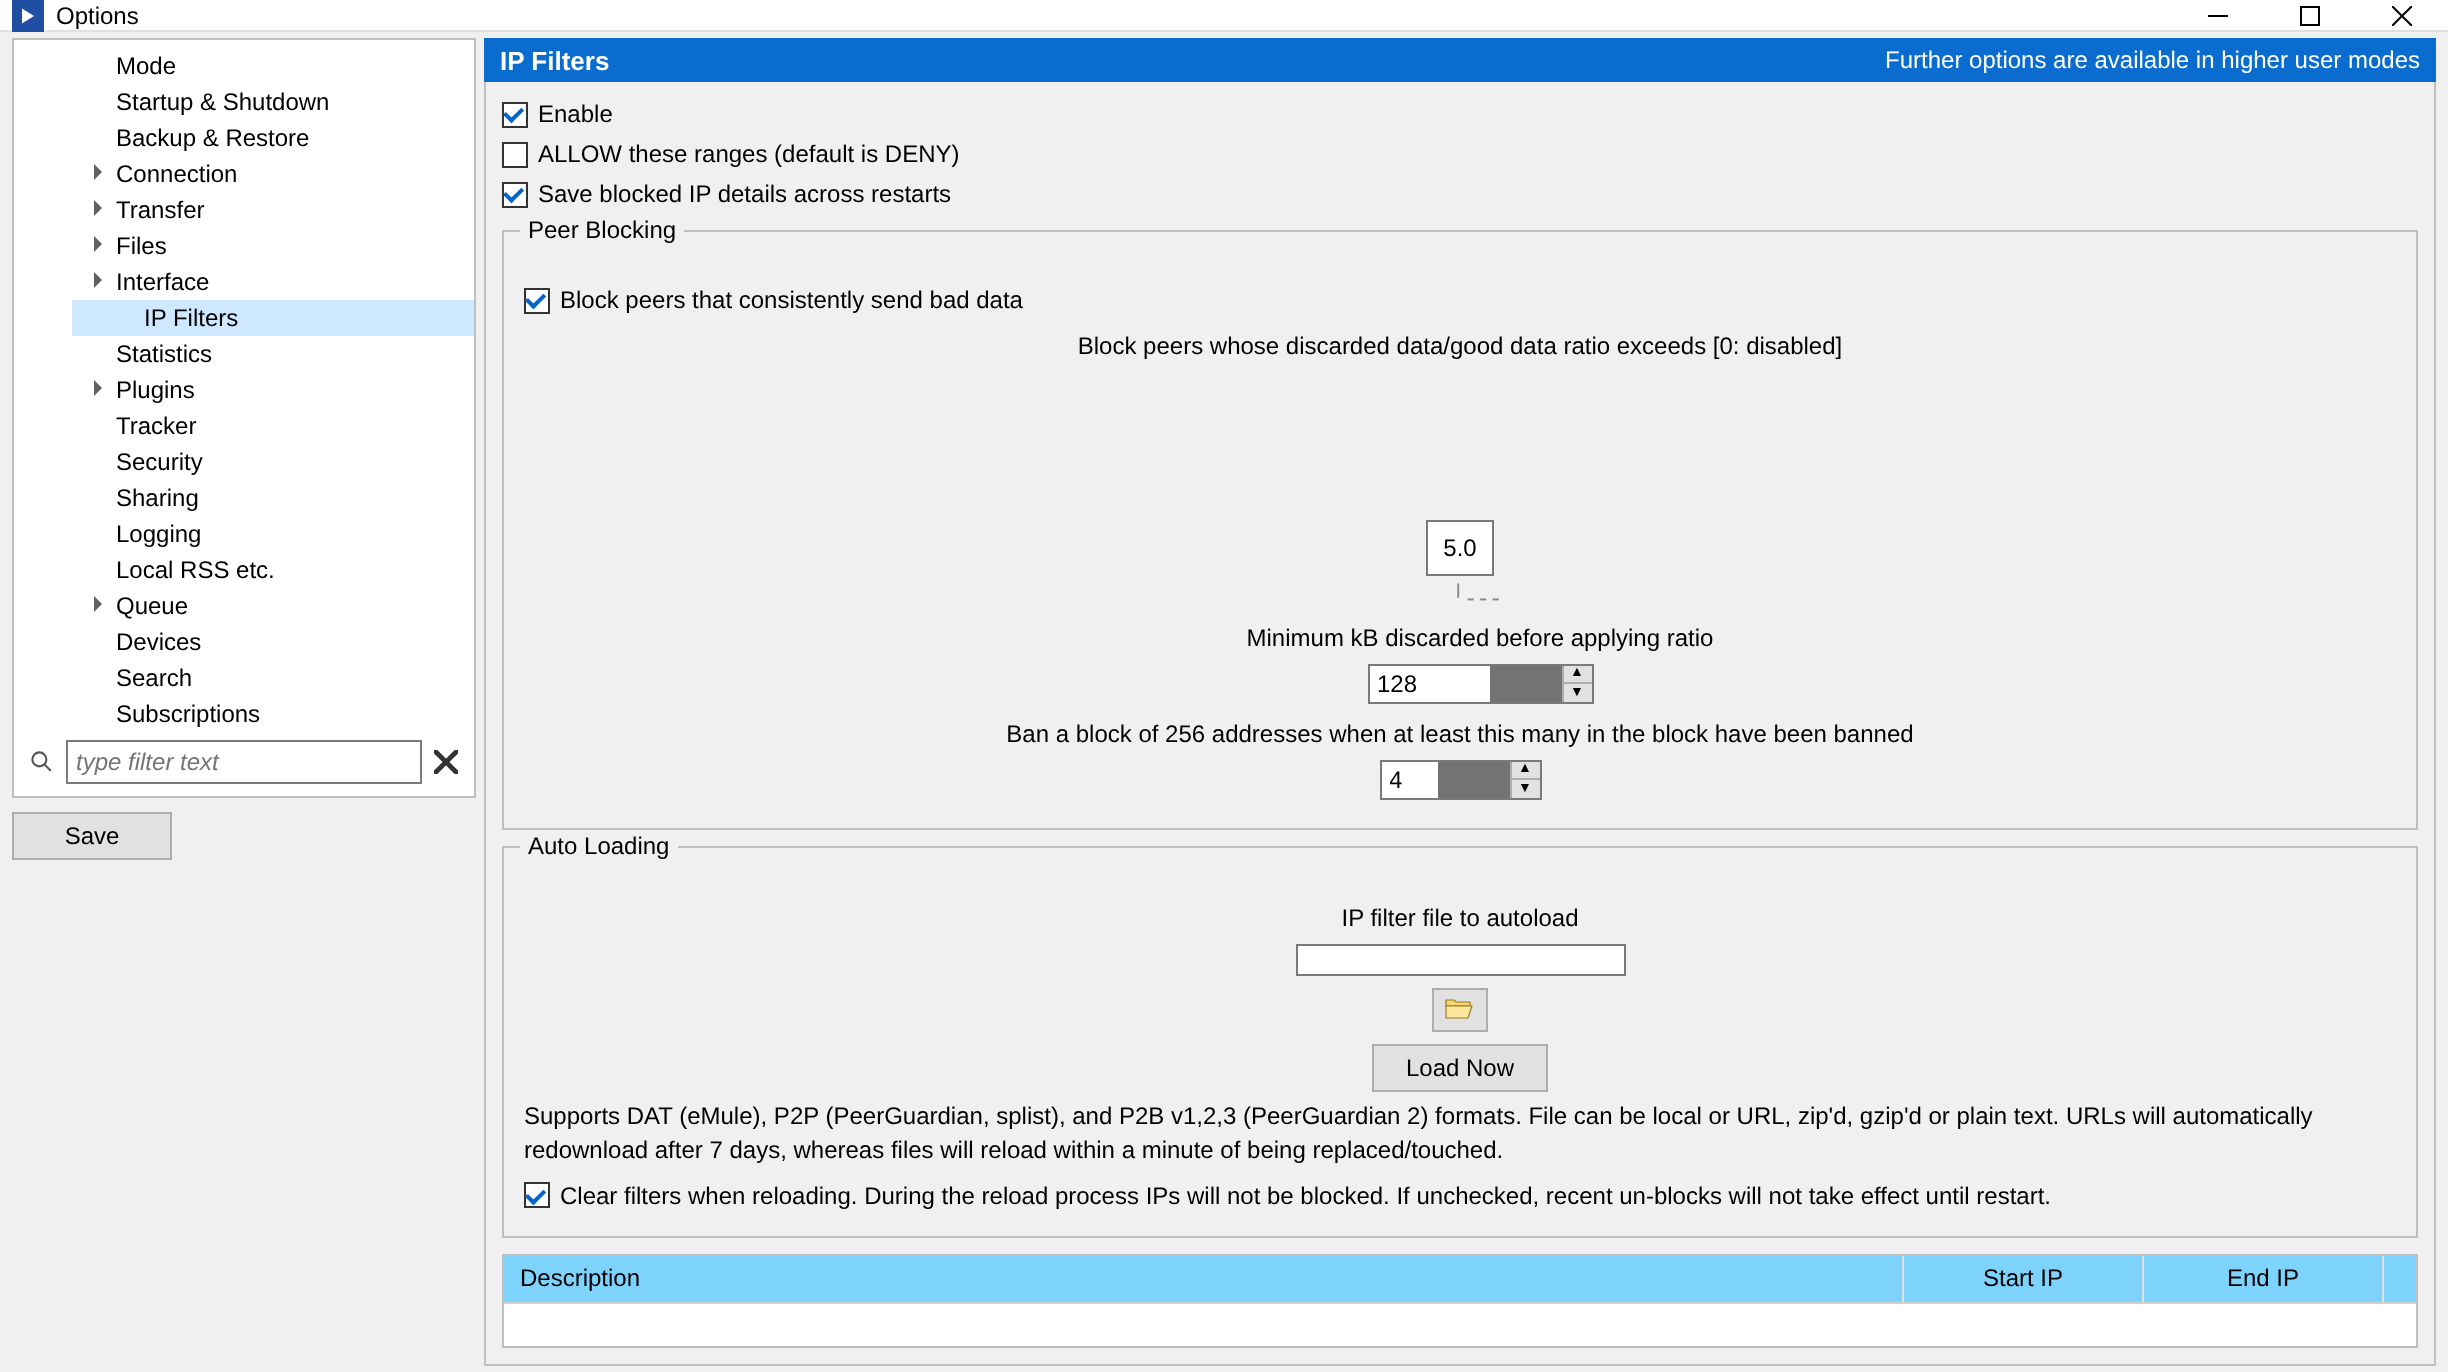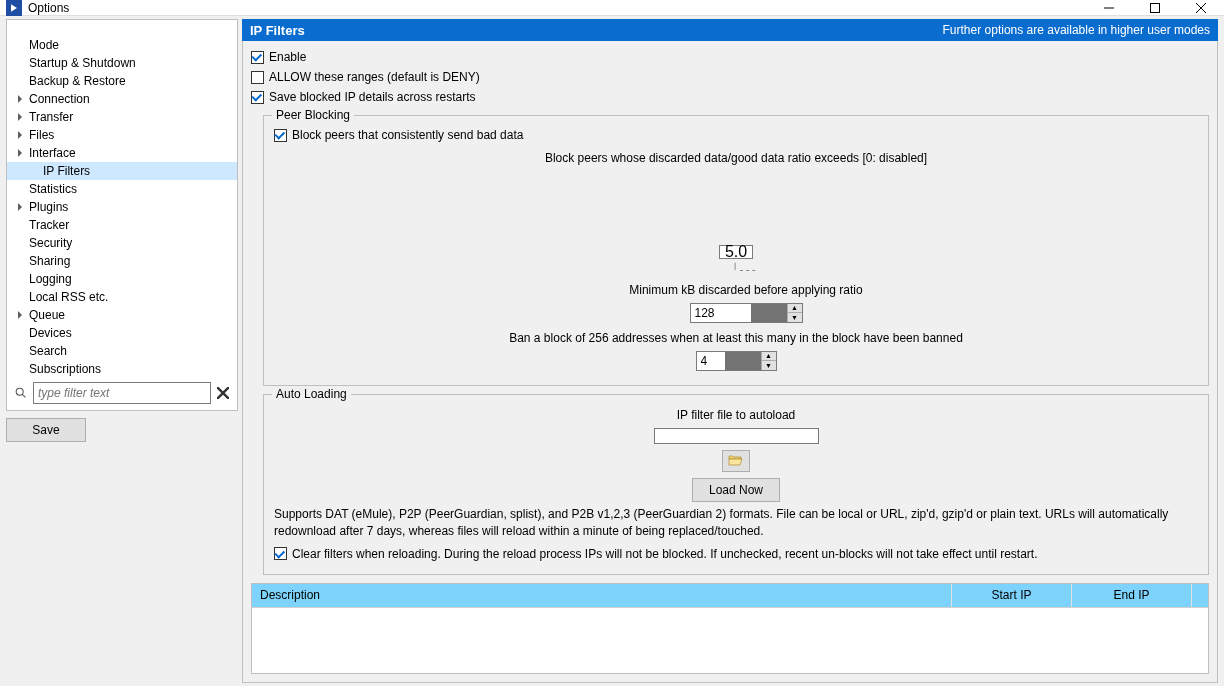--- a/index.html
+++ b/index.html
@@ -38,21 +38,21 @@
   .main { flex:1; display:flex; overflow:hidden; }
   .sidebar {
     width: 232px;
     background:#fff;
     border:1px solid #bfbfbf;
     margin: 3px 2px 3px 6px;
     display:flex;
     flex-direction:column;
     position:relative;
   }
-  .tree { flex:1; overflow:auto; padding-top:16px; }
+  .tree { flex:1; overflow:auto; padding-top:4px;margin-left:29px; }
   .tree-row {
     display:flex; align-items:center;
     height:18px; padding-left:6px;
     cursor:pointer;
   }
   .tree-row.selected { background:#cde8ff; }
   .twisty { width:14px; text-align:center; color:#606060; font-size:10px; }
   .twisty.empty { visibility:hidden; }
   .tree-label {}
   .tree-row .twisty { margin-right:2px; }
@@ -102,34 +102,34 @@
   }
   .section-top { padding:6px 8px 0 8px; }
   .chk-line { display:flex; align-items:center; height:20px; }
   .chk { width:13px; height:13px; border:1px solid #333; background:#fff; display:inline-flex; align-items:center; justify-content:center; margin-right:5px; cursor:pointer; }
   .chk.checked::after {
     content:""; display:block; width:7px; height:4px; border-left:2px solid #0066cc; border-bottom:2px solid #0066cc; transform:rotate(-45deg) translate(0px,-1px);
   }
   .chk-label { }
 
   .group {
-    margin:8px 8px 0 20px;
+    margin:8px 8px 0 8px;
     border:1px solid #bfbfbf;
     position:relative;
-    padding:9px 10px 10px 10px;
+    padding:24px 10px 10px 10px;
   }
   .group-title {
     position:absolute; top:-8px; left:8px;
     background:#f0f0f0; padding:0 4px; font-size:12px;
   }
   .row { display:flex; align-items:center; margin:4px 0; gap:6px;flex-direction:column; }
 
   .numbox {
-    width:34px; height:14px; border:1px solid #7a7a7a; background:#fff;
-    text-align:center; font-size:16px;
+    width:34px; height:28px; border:1px solid #7a7a7a; background:#fff;
+    text-align:center; font-size:12px;
     display:inline-flex; align-items:center; justify-content:center;
   }
   .spinbox {
     height:20px; border:1px solid #7a7a7a; background:#737373;
     display:flex; align-items:center;gap:36px;
   }
   .spinbox input {
     border:none; outline:none; width:60px; height:18px; padding:0 4px;
     font-size:12px; font-family:inherit;
   }

